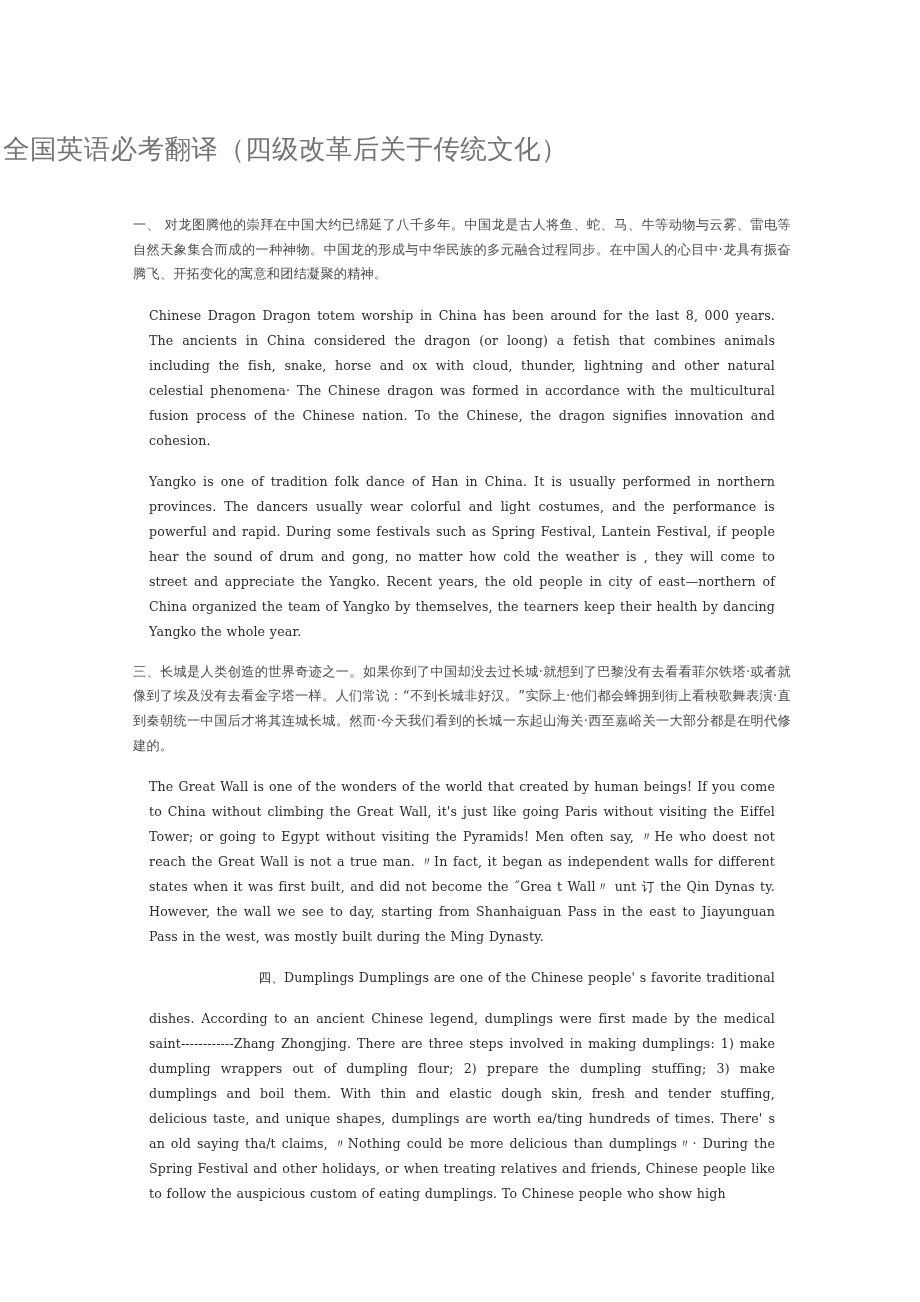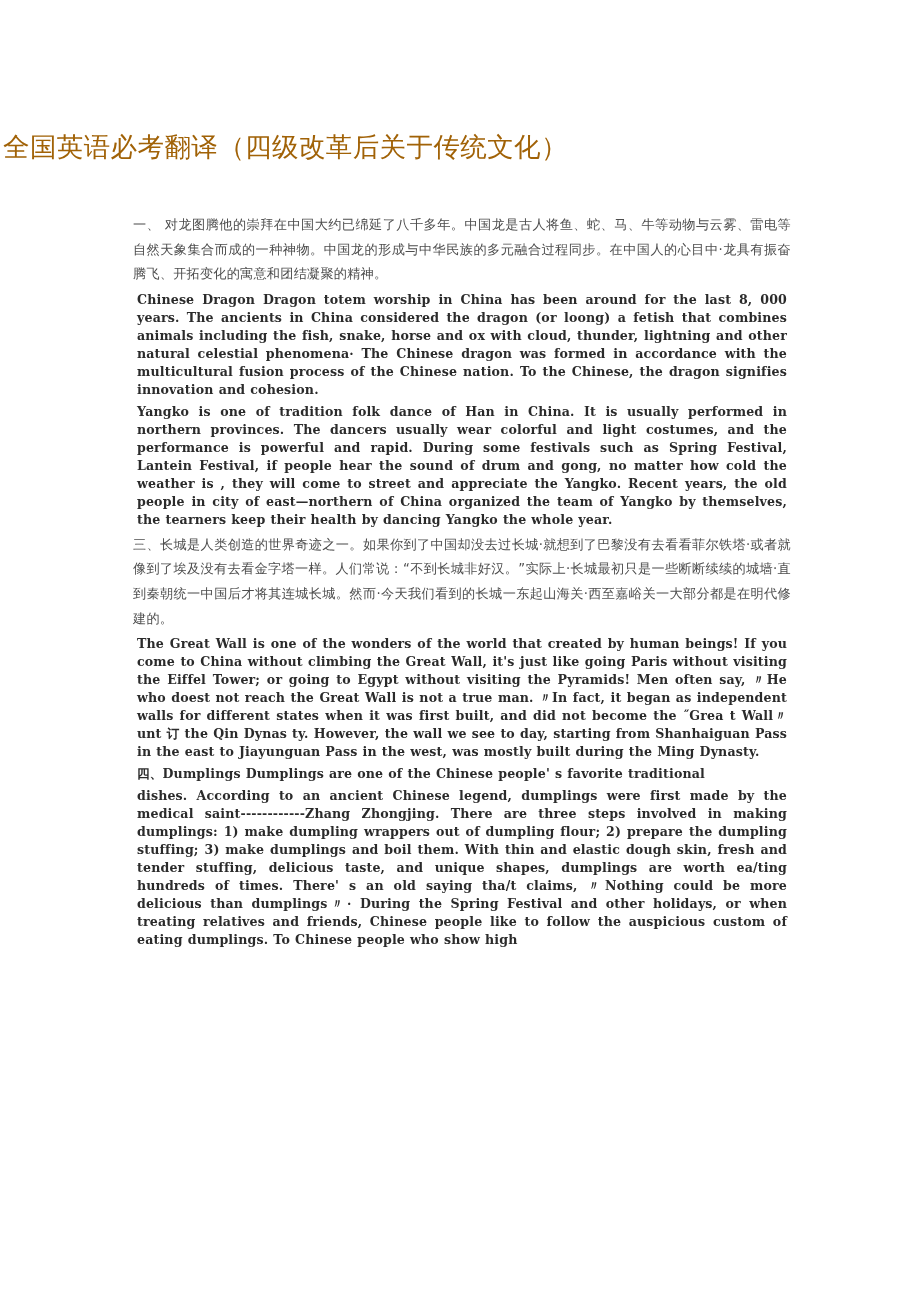--- a/index.html
+++ b/index.html
@@ -24,26 +24,26 @@
   }
   .content {
     position: absolute;
     left: 133px;
     top: 0;
     width: 658px;
   }
   .doc-title {
     margin: 0;
     padding: 0;
-    font-family: Liberation Mono, monospace;
+    font-family: Liberation Serif, serif;
     font-size: 26.5px;
     font-weight: 400;
     line-height: 1.25;
     letter-spacing: 0.4px;
-    color: #a16207;
+    color: #737373;
     position: absolute;
     top: 133px;
     left: 3px;
     white-space: nowrap;
   }
   .body-block {
     position: absolute;
     top: 213px;
     left: 0;
     width: 658px;
@@ -56,54 +56,53 @@
     font-size: 13.2px;
     line-height: 24.6px;
     color: #4d4d4d;
     text-align: justify;
     text-justify: inter-character;
     letter-spacing: 0.2px;
     word-break: break-all;
   }
   
   p.en {
-    margin: 4px;
+    margin: 16px;
     padding: 0;
     font-family: "DejaVu Serif", "Liberation Serif", serif;
     font-size: 12.6px;
-    line-height: 18px;
+    line-height: 25px;
     color: #2b2b2b;
     text-align: justify;
     letter-spacing: 0.15px;
     word-spacing: 0.5px;
-    font-weight: bold;
   }
   p.en.nojust {
-    text-align: left;
+    text-align: right;
   }
   .cjk-inline {
     font-family: "DejaVu Sans", "Liberation Sans", sans-serif;
   }
 </style>
 </head>
 <body>
 
 <div class="page">
 
   <h1 class="doc-title">全国英语必考翻译（四级改革后关于传统文化）</h1>
 
   <div class="content">
     <div class="body-block">
 
       <p class="zh">一、 对龙图腾他的崇拜在中国大约已绵延了八千多年。中国龙是古人将鱼、蛇、马、牛等动物与云雾、雷电等自然天象集合而成的一种神物。中国龙的形成与中华民族的多元融合过程同步。在中国人的心目中·龙具有振奋腾飞、开拓变化的寓意和团结凝聚的精神。</p>
       <p class="en">Chinese Dragon Dragon totem worship in China has been around for the last 8, 000 years. The ancients in China considered the dragon (or loong) a fetish that combines animals including the fish, snake, horse and ox with cloud, thunder, lightning and other natural celestial phenomena· The Chinese dragon was formed in accordance with the multicultural fusion process of the Chinese nation. To the Chinese, the dragon signifies innovation and cohesion.</p>
 
       <p class="en">Yangko is one of tradition folk dance of Han in China. It is usually performed in northern provinces. The dancers usually wear colorful and light costumes, and the performance is powerful and rapid. During some festivals such as Spring Festival, Lantein Festival, if people hear the sound of drum and gong, no matter how cold the weather is , they will come to street and appreciate the Yangko. Recent years, the old people in city of east—northern of China organized the team of Yangko by themselves, the tearners keep their health by dancing Yangko the whole year.</p>
 
-      <p class="zh">三、长城是人类创造的世界奇迹之一。如果你到了中国却没去过长城·就想到了巴黎没有去看看菲尔铁塔·或者就像到了埃及没有去看金字塔一样。人们常说：“不到长城非好汉。”实际上·长城最初只是一些断断续续的城墙·直到秦朝统一中国后才将其连城长城。然而·今天我们看到的长城一东起山海关·西至嘉峪关一大部分都是在明代修建的。</p>
+      <p class="zh">三、长城是人类创造的世界奇迹之一。如果你到了中国却没去过长城·就想到了巴黎没有去看看菲尔铁塔·或者就像到了埃及没有去看金字塔一样。人们常说：“不到长城非好汉。”实际上·他们都会蜂拥到街上看秧歌舞表演·直到秦朝统一中国后才将其连城长城。然而·今天我们看到的长城一东起山海关·西至嘉峪关一大部分都是在明代修建的。</p>
       <p class="en"><span>The Great Wall is one of the wonders of the world that created by human beings! If you come to China without climbing the Great Wall, it's just like going Paris without visiting the Eiffel Tower; or going to Egypt without visiting the Pyramids! Men often say, 〃He who doest not reach the Great Wall is not a true man. 〃In fact, it began as independent walls for different states when it was first built, and did not become the ˝Grea t Wall〃 unt </span><span class="cjk-inline">订</span><span> the Qin Dynas ty. However, the wall we see to day, starting from Shanhaiguan Pass in the east to Jiayunguan Pass in the west, was mostly built during the Ming Dynasty.</span></p>
 
       <p class="en nojust"><span class="cjk-inline">四、</span><span>Dumplings Dumplings are one of the Chinese people' s favorite traditional</span></p>
       <p class="en">dishes. According to an ancient Chinese legend, dumplings were first made by the medical saint------------Zhang Zhongjing. There are three steps involved in making dumplings: 1) make dumpling wrappers out of dumpling flour; 2) prepare the dumpling stuffing; 3) make dumplings and boil them. With thin and elastic dough skin, fresh and tender stuffing, delicious taste, and unique shapes, dumplings are worth ea/ting hundreds of times. There' s an old saying tha/t claims, 〃Nothing could be more delicious than dumplings〃· During the Spring Festival and other holidays, or when treating relatives and friends, Chinese people like to follow the auspicious custom of eating dumplings. To Chinese people who show high</p>
 
     </div>
   </div>
 </div>
 
 </body></html>

